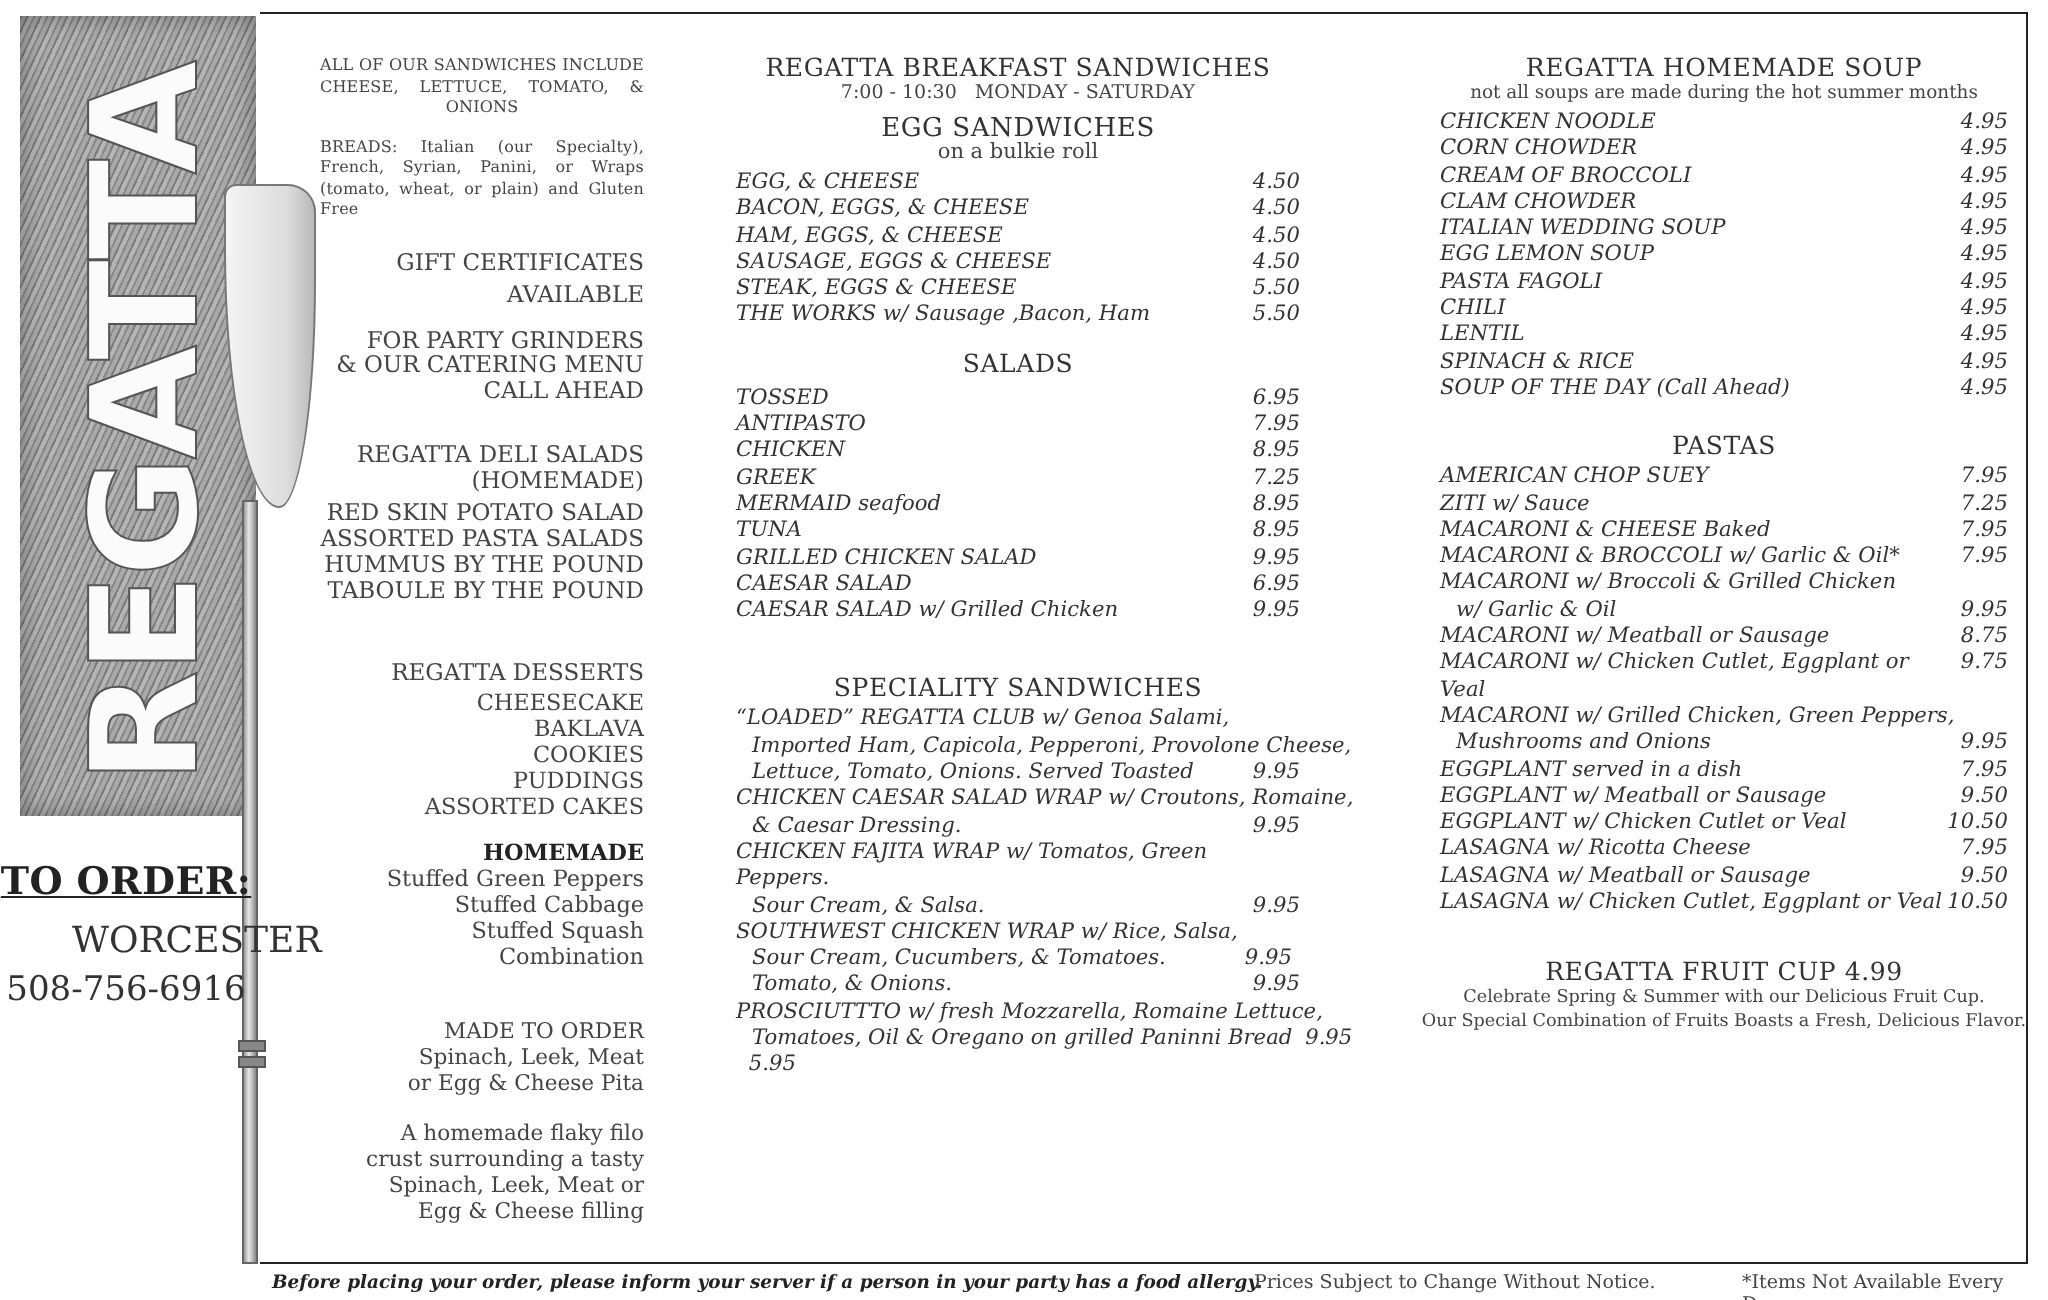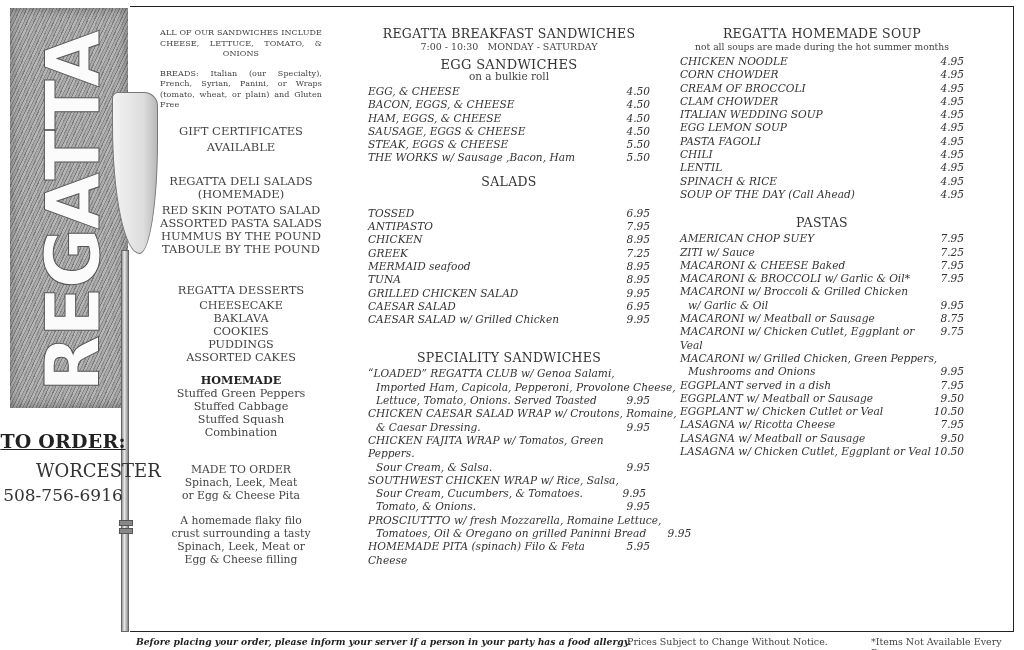--- a/index.html
+++ b/index.html
@@ -24,33 +24,33 @@
   
   .order { position:absolute; left:0; top:430px; width:126px; text-align:center; }
   .order h2 { margin:0; font-size:19px; font-weight:bold; text-decoration:underline; color:#222; letter-spacing:.2px; }
   .order .city { font-size:18px; margin-top:8px; color:#333;padding-left:36px; }
   .order .phone { font-size:17px; margin-top:4px; color:#333; }
   .order .online { font-size:11px; margin-top:12px; color:#444; line-height:14px; }
   
   .col1 { position:absolute; left:160px; top:28px; width:162px; font-size:10px; color:#444; }
   .col1 .small { font-size:8px; line-height:10.5px; letter-spacing:.1px; }
   .col1 .just { text-align:justify; }
-  .center { text-align:center; }
+  .center { text-align:right; }
   .c1-block { font-size:11.2px; line-height:13px; }
   .b { font-weight:bold; color:#222; }
   
   .sect-title { text-align:center; font-size:12.5px; color:#333; letter-spacing:.3px; }
   .sect-sub { text-align:center; font-size:9.5px; color:#444; }
   .item { display:flex; justify-content:space-between; font-size:10.6px; line-height:13.3px; color:#333;font-style:italic; }
   .item .price { min-width:30px; text-align:right; }
   .item.multi { display:block; }
-  .item.multi .row { display:flex; justify-content:space-between;gap:15px; }
+  .item.multi .row { display:flex; justify-content:space-between; }
   .indent { padding-left:8px; }
   .col2 { position:absolute; left:368px; top:26px; width:282px; }
-  .col3 { position:absolute; left:680px; top:26px; width:284px; }
+  .col3 { position:absolute; left:720px; top:26px; width:284px; }
   .footer { position:absolute; top:636px; font-size:9.5px; color:#444; }
 </style>
 </head>
 <body>
 
 <div class="frame-top"></div>
 <div class="frame"></div>
 
 <div class="logo-panel"></div>
 <div class="logo-text">REGATTA</div>
@@ -65,20 +65,25 @@
   <div class="phone">508-756-6916</div>
 </div>
 
 <div class="col1">
   <div class="small center" style="text-align:justify;text-align-last:center">ALL OF OUR SANDWICHES INCLUDE CHEESE, LETTUCE, TOMATO, &amp; ONIONS</div>
   <div class="small just" style="margin-top:9px">BREADS: Italian (our Specialty), French, Syrian, Panini, or Wraps (tomato, wheat, or plain) and Gluten Free</div>
 
   <div class="center c1-block" style="margin-top:12px;font-size:11.5px;line-height:16px">
     <div>GIFT CERTIFICATES</div>
     <div>AVAILABLE</div>
+  </div>
+  <div class="center c1-block" style="margin-top:9px;font-size:11.5px;line-height:12.5px">
+    <div>FOR PARTY GRINDERS</div>
+    <div>&amp; OUR CATERING MENU</div>
+    <div>CALL AHEAD</div>
   </div>
 
   <div class="center c1-block" style="margin-top:20px;font-size:11.5px">
     <div>REGATTA DELI SALADS</div>
     <div>(HOMEMADE)</div>
     <div style="margin-top:3px">
       <div>RED SKIN POTATO SALAD</div>
       <div>ASSORTED PASTA SALADS</div>
       <div>HUMMUS BY THE POUND</div>
       <div>TABOULE BY THE POUND</div>
@@ -142,21 +147,21 @@
         <span>STEAK, EGGS &amp; CHEESE</span>
         <span class="price">5.50</span>
       </div>
     <div class="item">
         <span>THE WORKS w/ Sausage ,Bacon, Ham</span>
         <span class="price">5.50</span>
       </div>
   </div>
 
   <div class="sect-title" style="margin-top:9px">SALADS</div>
-  <div style="margin-top:18px">
+  <div style="margin-top:4px">
     <div class="item">
         <span>TOSSED</span>
         <span class="price">6.95</span>
       </div>
     <div class="item">
         <span>ANTIPASTO</span>
         <span class="price">7.95</span>
       </div>
     <div class="item">
         <span>CHICKEN</span>
@@ -226,21 +231,20 @@
         </div>
     </div>
     <div class="item multi">
       <div style="white-space:nowrap">PROSCIUTTTO w/ fresh Mozzarella, Romaine Lettuce,</div>
       <div class="row indent" style="white-space:nowrap">
           <span>Tomatoes, Oil &amp; Oregano on grilled Paninni Bread</span>
           <span class="price">9.95</span>
         </div>
     </div>
     <div class="item">
-        <span>HOMEMADE PITA (spinach) Filo &amp; Feta Cheese</span>
         <span class="price">5.95</span>
       </div>
   </div>
 </div>
 
 <div class="col3">
   <div class="sect-title">REGATTA HOMEMADE SOUP</div>
   <div class="sect-sub" style="font-size:9.2px">not all soups are made during the hot summer months</div>
   <div style="margin-top:3px">
     <div class="item">
@@ -348,17 +352,22 @@
     <div class="item">
         <span>LASAGNA w/ Meatball or Sausage</span>
         <span class="price">9.50</span>
       </div>
     <div class="item">
         <span>LASAGNA w/ Chicken Cutlet, Eggplant or Veal</span>
         <span class="price">10.50</span>
       </div>
   </div>
 
+  <div style="margin-top:20px;margin-left:-20px;margin-right:-20px">
+    <div class="sect-title">REGATTA FRUIT CUP 4.99</div>
+    <div class="sect-sub" style="font-size:8.8px;line-height:12px">Celebrate Spring &amp; Summer with our Delicious Fruit Cup.</div>
+    <div class="sect-sub" style="font-size:8.8px;line-height:12px">Our Special Combination of Fruits Boasts a Fresh, Delicious Flavor.</div>
+  </div>
 </div>
 
 <div class="footer" style="left:136px;font-style:italic;font-weight:bold;color:#222;font-size:9.2px">Before placing your order, please inform your server if a person in your party has a food allergy.</div>
 <div class="footer" style="left:627px">Prices Subject to Change Without Notice.</div>
 <div class="footer" style="left:871px">*Items Not Available Every Day.</div>
 
 </body></html>

